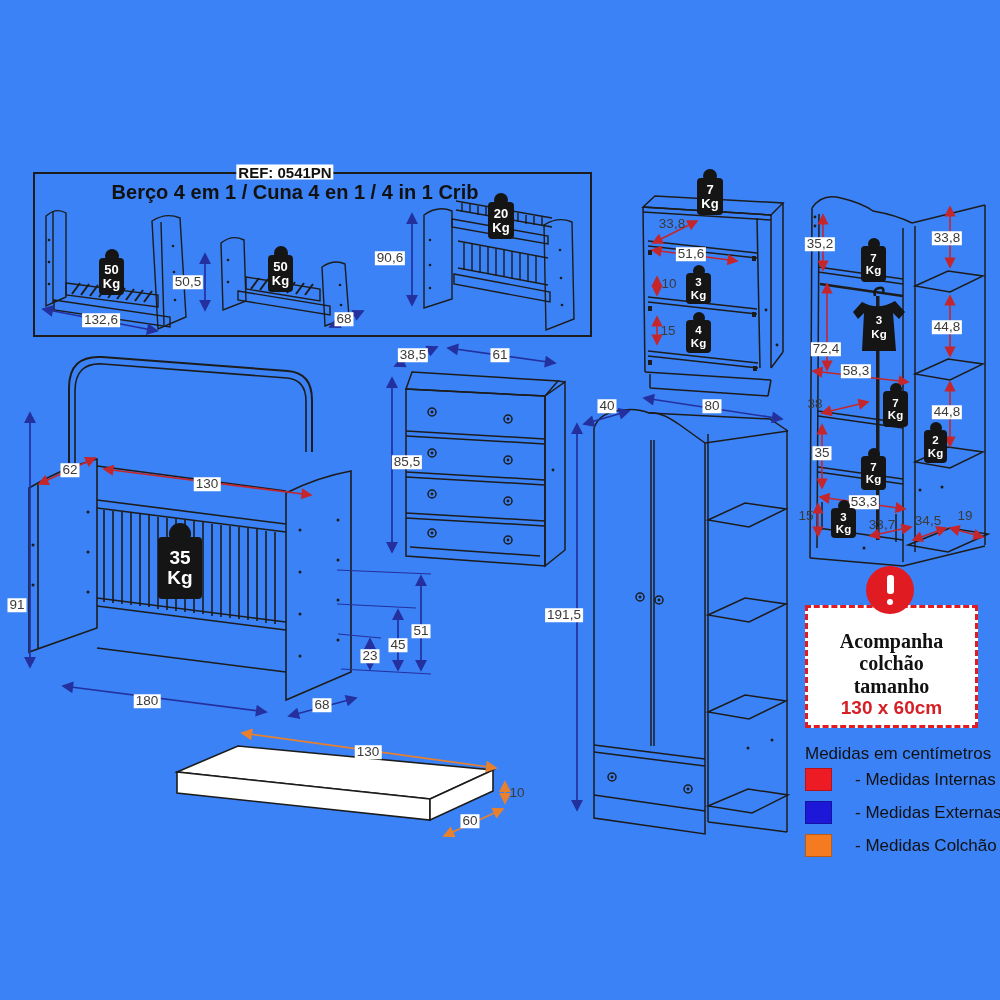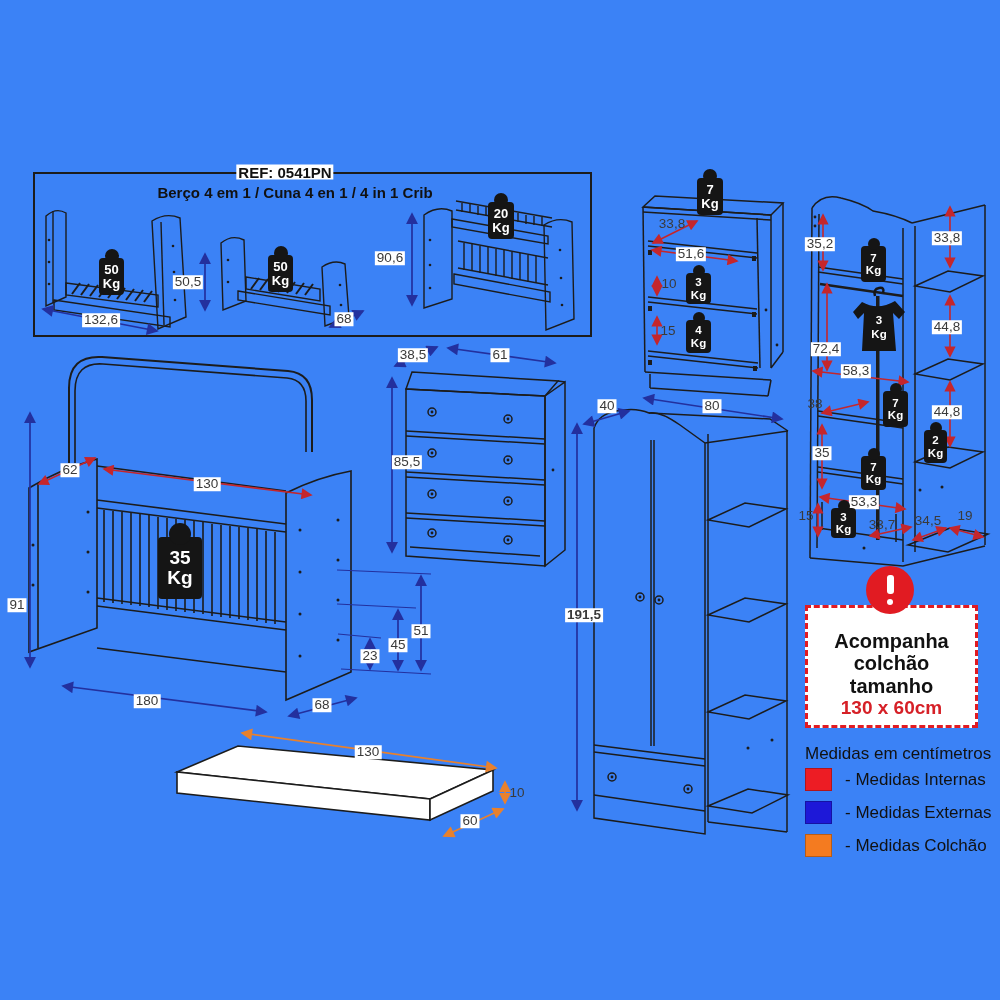--- a/index.html
+++ b/index.html
@@ -7,44 +7,44 @@
          font-family:"Liberation Sans","DejaVu Sans",sans-serif;color:#3a3a3a;}
   svg{position:absolute;left:0;top:0;}
   .lbl{position:absolute;transform:translate(-50%,-50%);font-size:13.5px;white-space:nowrap;
        color:#3a3a3a;line-height:1;}
   .bg{background:#fff;padding:0 2px;}
   .bold{font-weight:bold;color:#111;}
   .box-frame{position:absolute;left:33px;top:172px;width:555px;height:161px;border:2px solid #1c1c1c;}
   .ref-main{position:absolute;left:906px;top:171px;transform:translate(-50%,-50%);
             font-size:26px;font-weight:bold;color:#111;white-space:nowrap;}
   .ref-crib{font-size:15px;}
-  .subtitle{font-size:15px;}
+  .subtitle{font-size:20px;}
   
   .wt{position:absolute;display:flex;flex-direction:column;align-items:center;justify-content:center;
       background:#151515;color:#fff;font-weight:bold;border-radius:4px;text-align:center;line-height:1.05;}
   .wt::before{content:"";position:absolute;left:50%;transform:translateX(-50%);background:#151515;border-radius:50%;}
   .wt-l{font-size:19px;}  .wt-l::before{width:22px;height:22px;top:-14px;}
   .wt-m{font-size:13px;}  .wt-m::before{width:14px;height:14px;top:-9px;}
   .wt-s{font-size:11.5px;}.wt-s::before{width:12px;height:12px;top:-8px;}
   .shirt-txt{position:absolute;transform:translate(-50%,-50%);color:#fff;font-weight:bold;
              font-size:11.5px;line-height:1;}
   
   .warnbox{position:absolute;left:805px;top:605px;width:173px;height:123px;border:3px dashed #e11b22;
            background:#fff;display:flex;flex-direction:column;align-items:center;justify-content:flex-end;
            padding-bottom:6px;box-sizing:border-box;}
-  .warn-line{font-size:20px;font-weight:bold;color:#111;line-height:1.12;}
+  .warn-line{font-size:20px;font-weight:bold;color:#111;line-height:1.12;font-family:Liberation Serif, serif;}
   .warn-size{font-size:19px;font-weight:bold;color:#d62027;line-height:1.15;}
   .warn-icon{position:absolute;left:866px;top:566px;width:48px;height:48px;border-radius:50%;
              background:#e11b22;display:flex;align-items:center;justify-content:center;}
   .warn-excl{width:9px;height:30px;position:relative;}
   .warn-excl::before{content:"";position:absolute;left:1px;top:0;width:7px;height:19px;background:#fff;border-radius:3px;}
   .warn-excl::after{content:"";position:absolute;left:1.5px;bottom:0;width:6px;height:6px;background:#fff;border-radius:50%;}
   
   .legend-title{position:absolute;left:805px;top:744px;font-size:17px;color:#111;}
-  .legend-row{position:absolute;left:805px;display:flex;align-items:center;gap:13px;}
+  .legend-row{position:absolute;left:805px;display:flex;align-items:center;gap:23px;}
   .legend-sq{width:27px;height:23px;border:1px solid rgba(0,0,0,0.25);box-sizing:border-box;}
   .legend-lbl{font-size:17px;color:#111;white-space:nowrap;}
 </style>
 </head>
 <body>
 
 <div class="stage">
 
   <svg width="1000" height="1000" viewBox="0 0 1000 1000">
     <defs>
@@ -332,21 +332,21 @@
   <span class="lbl bg" style="left:370px;top:656px;">23</span>
   <span class="lbl bg" style="left:398px;top:645px;">45</span>
   <span class="lbl bg" style="left:421px;top:631px;">51</span>
 
   <span class="lbl bg" style="left:413px;top:355px;">38,5</span>
   <span class="lbl bg" style="left:500px;top:355px;">61</span>
   <span class="lbl bg" style="left:380px;top:462px;margin-left:27px;">85,5</span>
 
   <span class="lbl bg" style="left:607px;top:406px;">40</span>
   <span class="lbl bg" style="left:712px;top:406px;">80</span>
-  <span class="lbl bg" style="left:584px;top:615px;font-weight:bold;">191,5</span>
+  <span class="lbl bg" style="left:564px;top:615px;">191,5</span>
 
   <span class="lbl" style="left:672px;top:224px;">33,8</span>
   <span class="lbl bg" style="left:691px;top:254px;">51,6</span>
   <span class="lbl" style="left:669px;top:284px;">10</span>
   <span class="lbl" style="left:668px;top:331px;">15</span>
 
   <span class="lbl bg" style="left:820px;top:244px;">35,2</span>
   <span class="lbl bg" style="left:947px;top:238px;">33,8</span>
   <span class="lbl bg" style="left:947px;top:327px;">44,8</span>
   <span class="lbl bg" style="left:947px;top:412px;">44,8</span>

